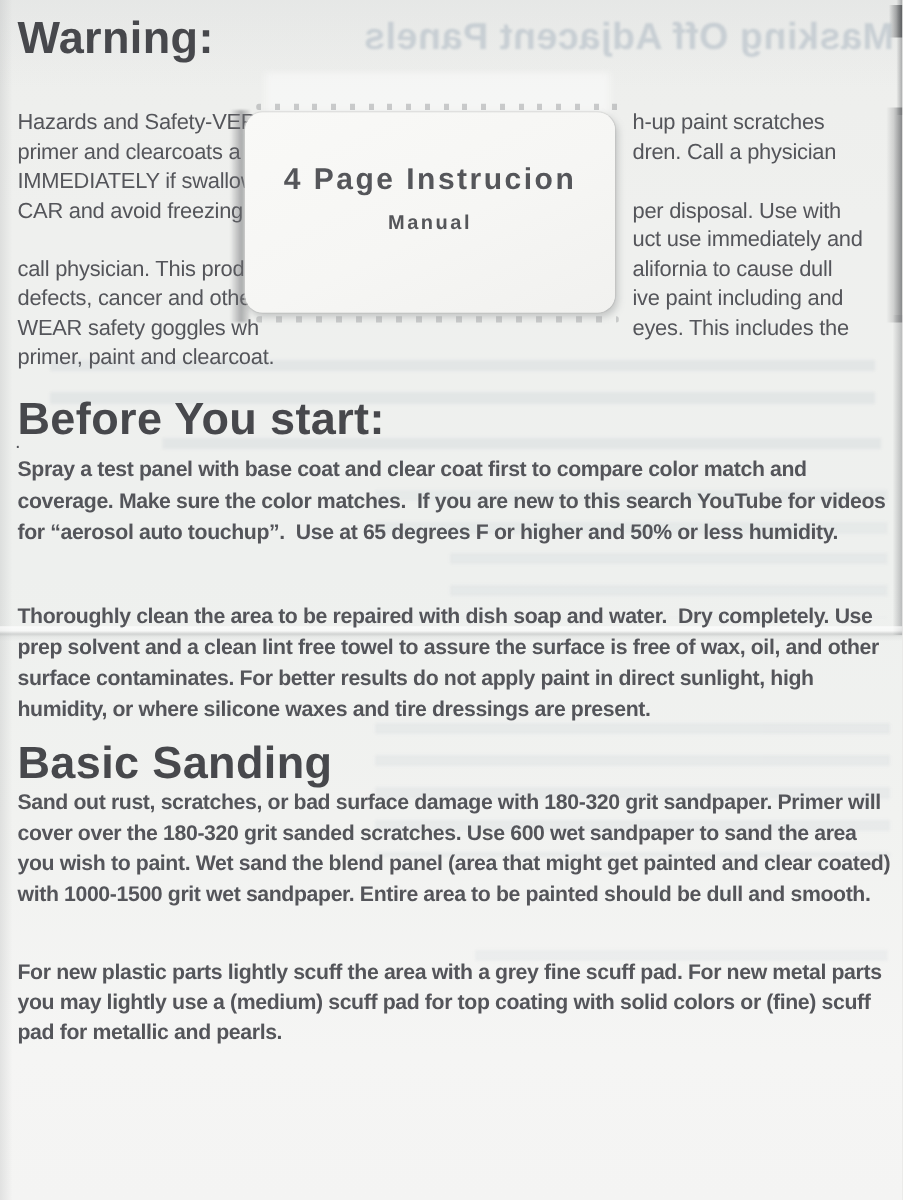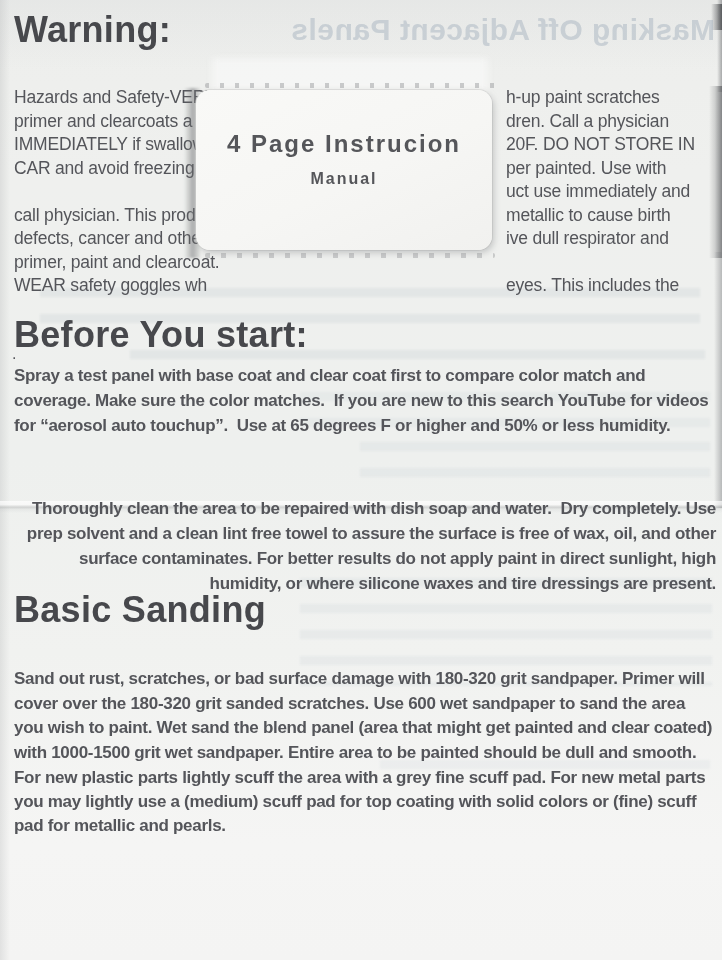--- a/index.html
+++ b/index.html
@@ -48,22 +48,22 @@
   .wlines { position:absolute; top:87px; left:14px; width:700px; font-size:17.5px;
     letter-spacing:-0.2px; color:#54555a; }
   .wline { position:relative; height:23.5px; }
   .wl { position:absolute; left:0; white-space:nowrap; }
   .wr { position:absolute; left:492px; white-space:nowrap; }
 
   
   .para { position:absolute; left:14px; width:702px; font-size:17px; line-height:25px;
     letter-spacing:-0.3px; white-space:pre-wrap; color:#54555a;font-weight:bold; }
   .p-before { top:363px; }
-  .p-surface { top:496px;text-align:right; }
-  .p-basic1 { top:667px; line-height:24.5px; }
+  .p-surface { top:480px; }
+  .p-basic1 { top:630px; line-height:24.5px; }
   .p-basic2 { top:766px; line-height:24px; }
   .stray { position:absolute; left:12px; top:345px; font-size:16px; color:#54555a; }
 
   
   .sticker-shadow { position:absolute; left:184px; top:88px; width:16px; height:170px;
     background:linear-gradient(to right, rgba(118,120,123,0) 0%, rgba(108,110,113,0.5) 55%, rgba(150,150,148,0.15) 100%);
     filter:blur(1px); z-index:4; }
   .peel { position:absolute; left:212px; top:58px; width:276px; height:32px;
     background:rgba(252,252,251,0.55); filter:blur(3px); z-index:3; }
   .torn-top { position:absolute; left:205px; top:83px; width:292px; height:5px; z-index:6;
@@ -105,44 +105,43 @@
     <div class="wline">
       <span class="wl">Hazards and Safety-VERY</span>
       <span class="wr">h-up paint scratches</span>
     </div>
     <div class="wline">
       <span class="wl">primer and clearcoats a</span>
       <span class="wr">dren. Call a physician</span>
     </div>
     <div class="wline">
       <span class="wl">IMMEDIATELY if swallow</span>
-      <span class="wr">20F. DO NOT STORE IN</span>
     </div>
     <div class="wline">
       <span class="wl">CAR and avoid freezing.</span>
-      <span class="wr">per painted. Use with</span>
+      <span class="wr">per disposal. Use with</span>
     </div>
     <div class="wline">
       <span class="wr">uct use immediately and</span>
     </div>
     <div class="wline">
       <span class="wl">call physician. This produ</span>
-      <span class="wr">metallic to cause birth</span>
+      <span class="wr">alifornia to cause dull</span>
     </div>
     <div class="wline">
       <span class="wl">defects, cancer and othe</span>
-      <span class="wr">ive dull respirator and</span>
+      <span class="wr">ive paint including and</span>
+    </div>
+    <div class="wline">
+      <span class="wl">WEAR safety goggles wh</span>
+      <span class="wr">eyes. This includes the</span>
     </div>
     <div class="wline">
       <span class="wl">primer, paint and clearcoat.</span>
       <span class="wr"></span>
-    </div>
-    <div class="wline">
-      <span class="wl">WEAR safety goggles wh</span>
-      <span class="wr">eyes. This includes the</span>
     </div>
   </div>
 
   <div class="peel"></div>
   <div class="sticker-shadow"></div>
   <div class="torn-top"></div>
   <div class="torn-bottom"></div>
   <div class="sticker">
     <div class="st1">4 Page Instrucion</div>
     <div class="st2">Manual</div>

